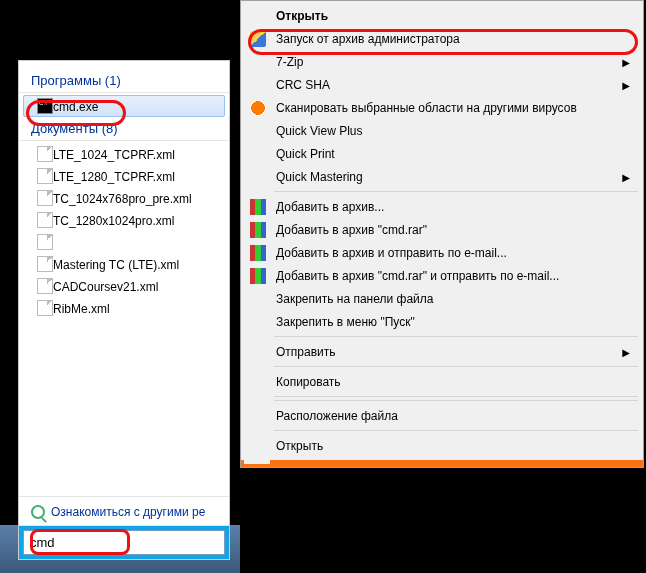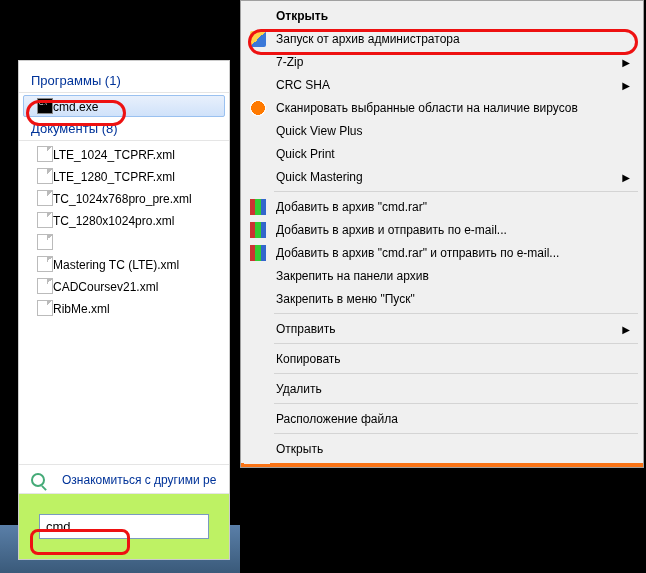--- a/index.html
+++ b/index.html
@@ -15,25 +15,25 @@
 .result-item { display: flex; align-items: flex-end; padding: 3px 12px 3px 18px; cursor: default; }
 .result-item.selected { background: linear-gradient(#e8f0fc,#d0e2fa); border: 1px solid #9ac1f0; border-radius: 2px; margin: 0 4px; padding: 2px 7px 2px 13px; }
 .result-item .label { white-space: nowrap; overflow: hidden; text-overflow: ellipsis; }
 
 .file-icon { width: 16px; height: 16px; flex-shrink: 0; }
 .file-icon.cmd { background: #000; border: 1px solid #888; position: relative; }
 .file-icon.cmd::after { content: "C:\\"; color: #fff; font-size: 6px; position: absolute; top: 1px; left: 1px; }
 .file-icon.doc { background: #fff; border: 1px solid #bbb; position: relative; }
 .file-icon.doc::after { content:""; position:absolute; top:0; right:0; width:5px; height:5px; background: linear-gradient(135deg,#bbb 50%,transparent 50%); }
 
-.see-more { display:flex; align-items:center; gap:17px; color:#003399; padding: 6px 12px; cursor: pointer; }
+.see-more { display:flex; align-items:center; gap:6px; color:#003399; padding: 6px 12px; cursor: pointer; }
 .see-more .glass { width:14px; height:14px; border:2px solid #4a7; border-radius:50%; position:relative; }
 .see-more .glass::after{content:"";position:absolute;right:-4px;bottom:-4px;width:6px;height:2px;background:#4a7;transform:rotate(45deg);}
 
-.search-row { margin-top:auto; padding: 20px; border-top: 1px solid #e5e5e5; background:#bef264; }
+.search-row { margin-top:auto; padding: 4px; border-top: 1px solid #e5e5e5; background:#0ea5e9; }
 .search-box { width: 100%; border: 1px solid #7a9ac0; padding: 4px 6px; font-family: inherit; font-size: 13px; outline: none; }
 
 
 .context-menu { position: absolute; left: 240px; top: 0; width: 404px; height: 468px; background: #f97316; border: 1px solid #a0a0a0; box-shadow: 2px 2px 6px rgba(0,0,0,0.3); z-index: 5; text-align: center; }
 .cm-inner { background:#f0f0f0; padding: 3px; }
 .cm-item { display:flex; align-items:center; height: 23px; padding: 0 30px 0 32px; position: relative; cursor: default; font-size: 12px; }
 .cm-item .arrow { position:absolute; right:10px; top:50%; transform:translateY(-50%); font-size:10px; color:#000; }
 .cm-item .ic { position:absolute; left:6px; top:50%; transform:translateY(-50%); width:16px; height:16px; }
 .cm-item.bold { font-weight: bold; }
 .cm-sep { height:1px; background:#d4d4d4; margin: 3px 2px 3px 30px; }
@@ -131,64 +131,65 @@
     <div class="cm-item">
         <span>7-Zip</span>
         <span class="arrow">▶</span>
       </div>
     <div class="cm-item">
         <span>CRC SHA</span>
         <span class="arrow">▶</span>
       </div>
     <div class="cm-item">
         <span class="ic avast"></span>
-        <span>Сканировать выбранные области на наличие вирусов</span>
+        <span>Сканировать выбранные области на другими вирусов</span>
       </div>
     <div class="cm-item">
         <span>Quick View Plus</span>
       </div>
     <div class="cm-item">
         <span>Quick Print</span>
       </div>
     <div class="cm-item">
         <span>Quick Mastering</span>
         <span class="arrow">▶</span>
       </div>
     <div class="cm-sep"></div>
     <div class="cm-item">
         <span class="ic books"></span>
+        <span>Добавить в архив...</span>
+      </div>
+    <div class="cm-item">
+        <span class="ic books"></span>
         <span>Добавить в архив "cmd.rar"</span>
       </div>
     <div class="cm-item">
         <span class="ic books"></span>
         <span>Добавить в архив и отправить по e-mail...</span>
       </div>
     <div class="cm-item">
         <span class="ic books"></span>
         <span>Добавить в архив "cmd.rar" и отправить по e-mail...</span>
       </div>
     <div class="cm-item">
-        <span>Закрепить на панели архив</span>
+        <span>Закрепить на панели файла</span>
       </div>
     <div class="cm-item">
         <span>Закрепить в меню "Пуск"</span>
       </div>
     <div class="cm-sep"></div>
     <div class="cm-item">
         <span>Отправить</span>
         <span class="arrow">▶</span>
       </div>
     <div class="cm-sep"></div>
     <div class="cm-item">
         <span>Копировать</span>
       </div>
     <div class="cm-sep"></div>
-    <div class="cm-item">
-        <span>Удалить</span>
-      </div>
     <div class="cm-sep"></div>
     <div class="cm-item">
         <span>Расположение файла</span>
       </div>
     <div class="cm-sep"></div>
     <div class="cm-item">
         <span>Открыть</span>
       </div>
   </div>
 </div>

